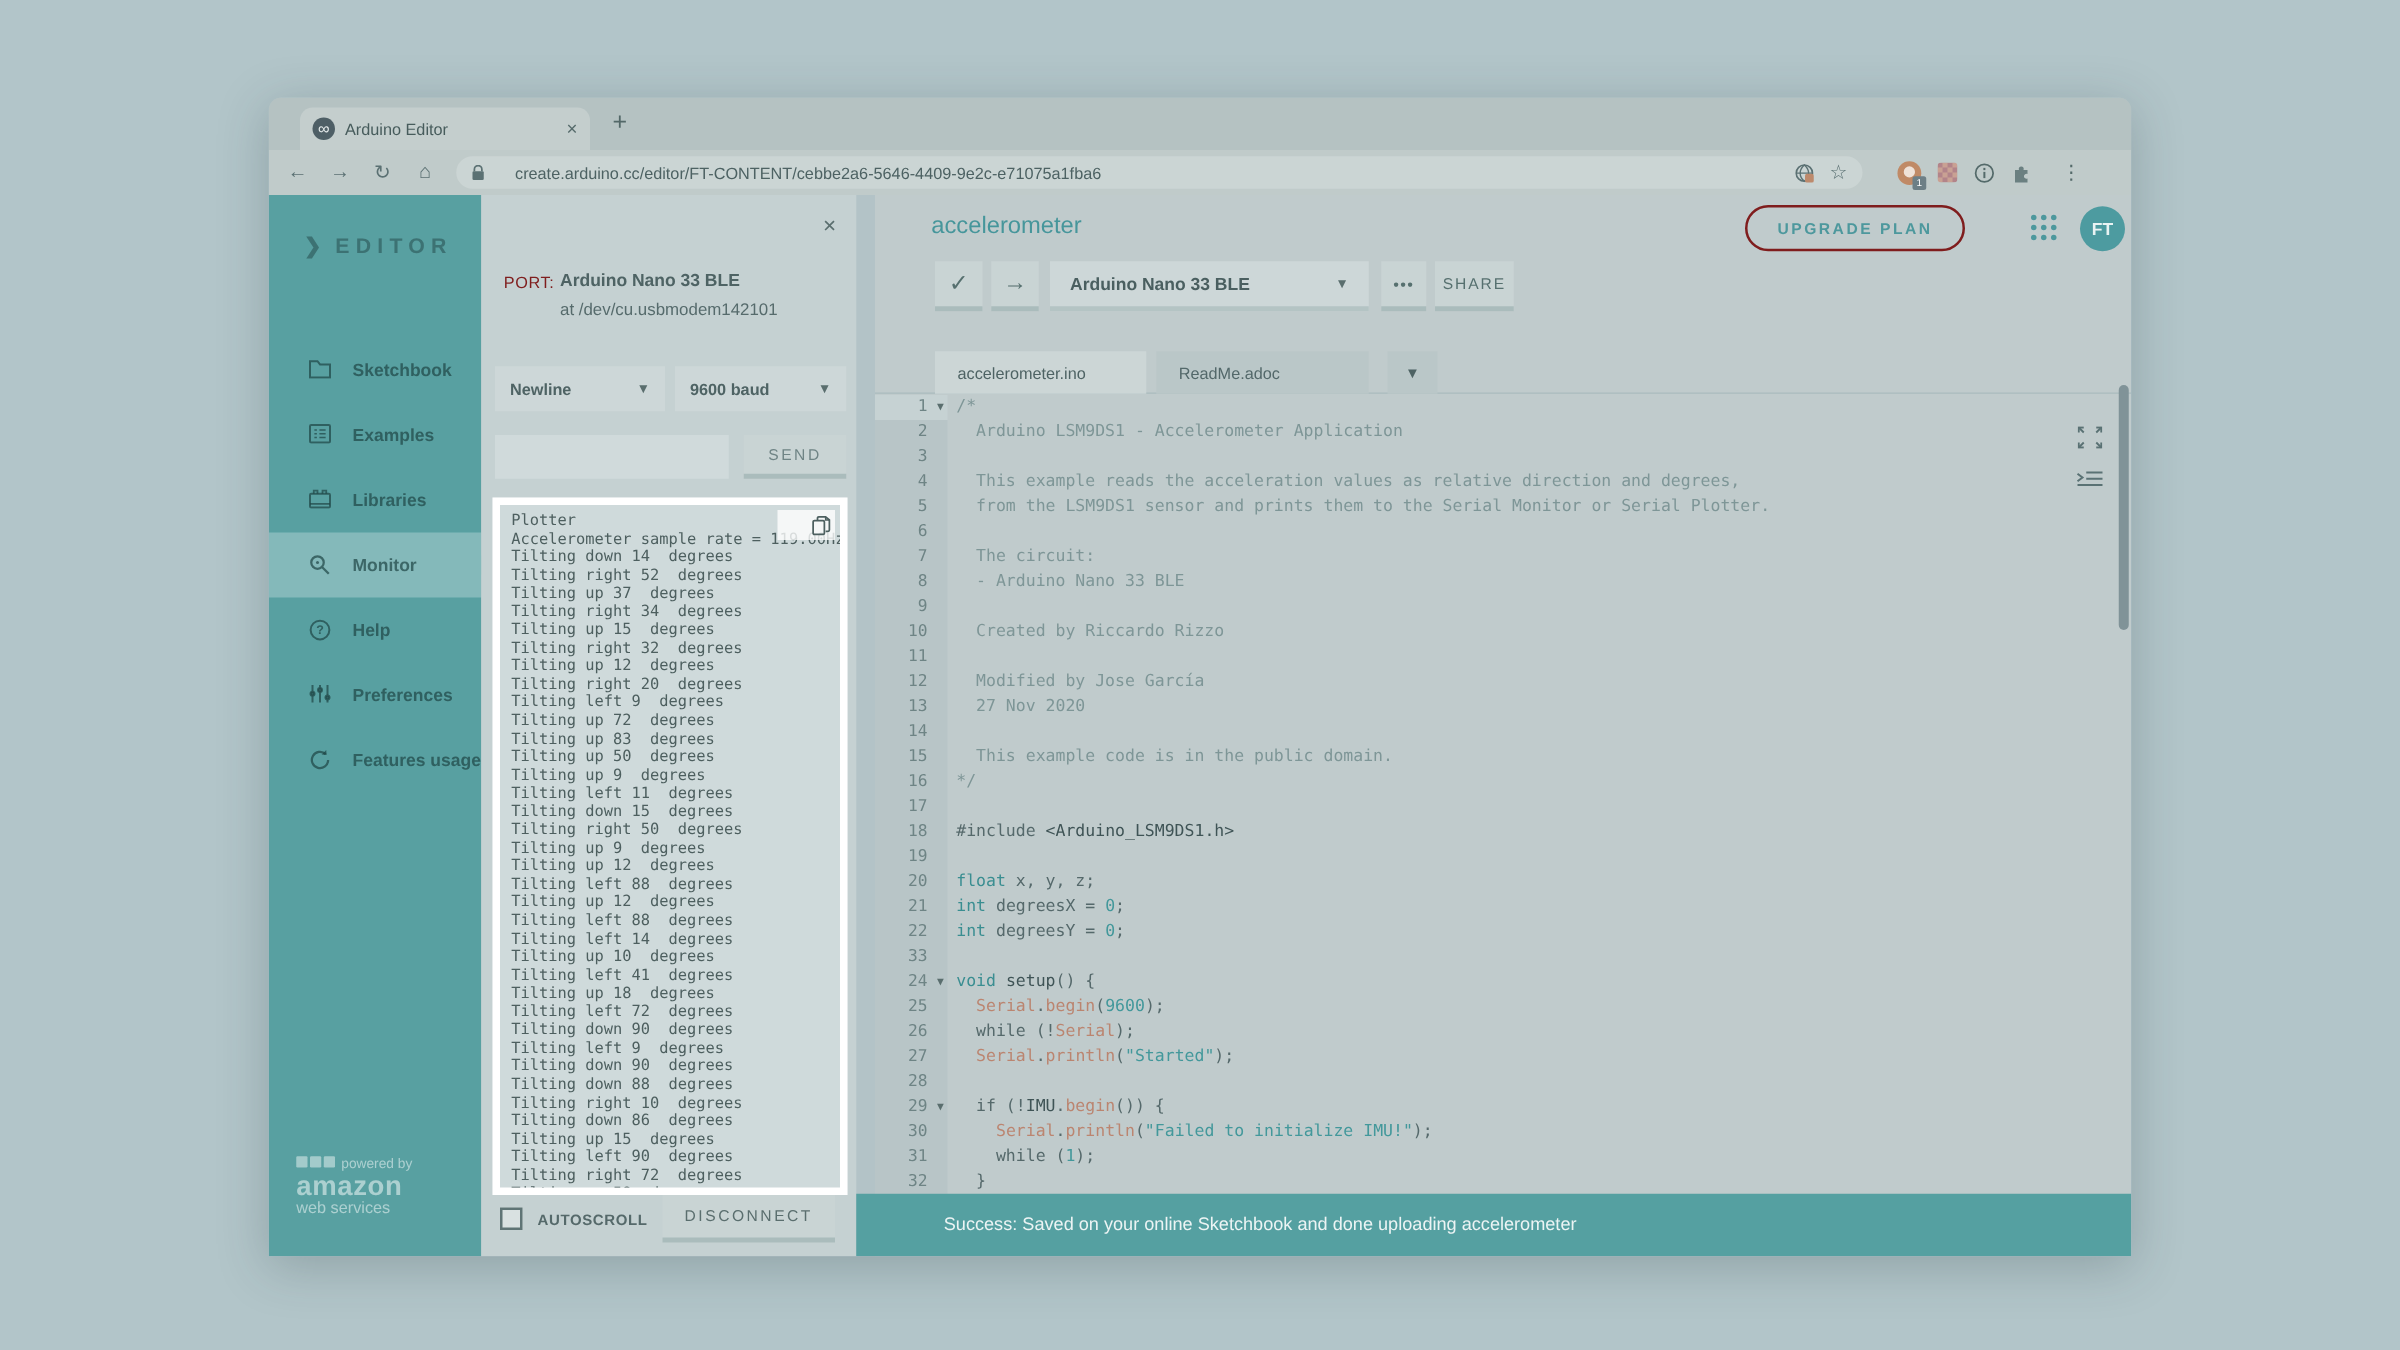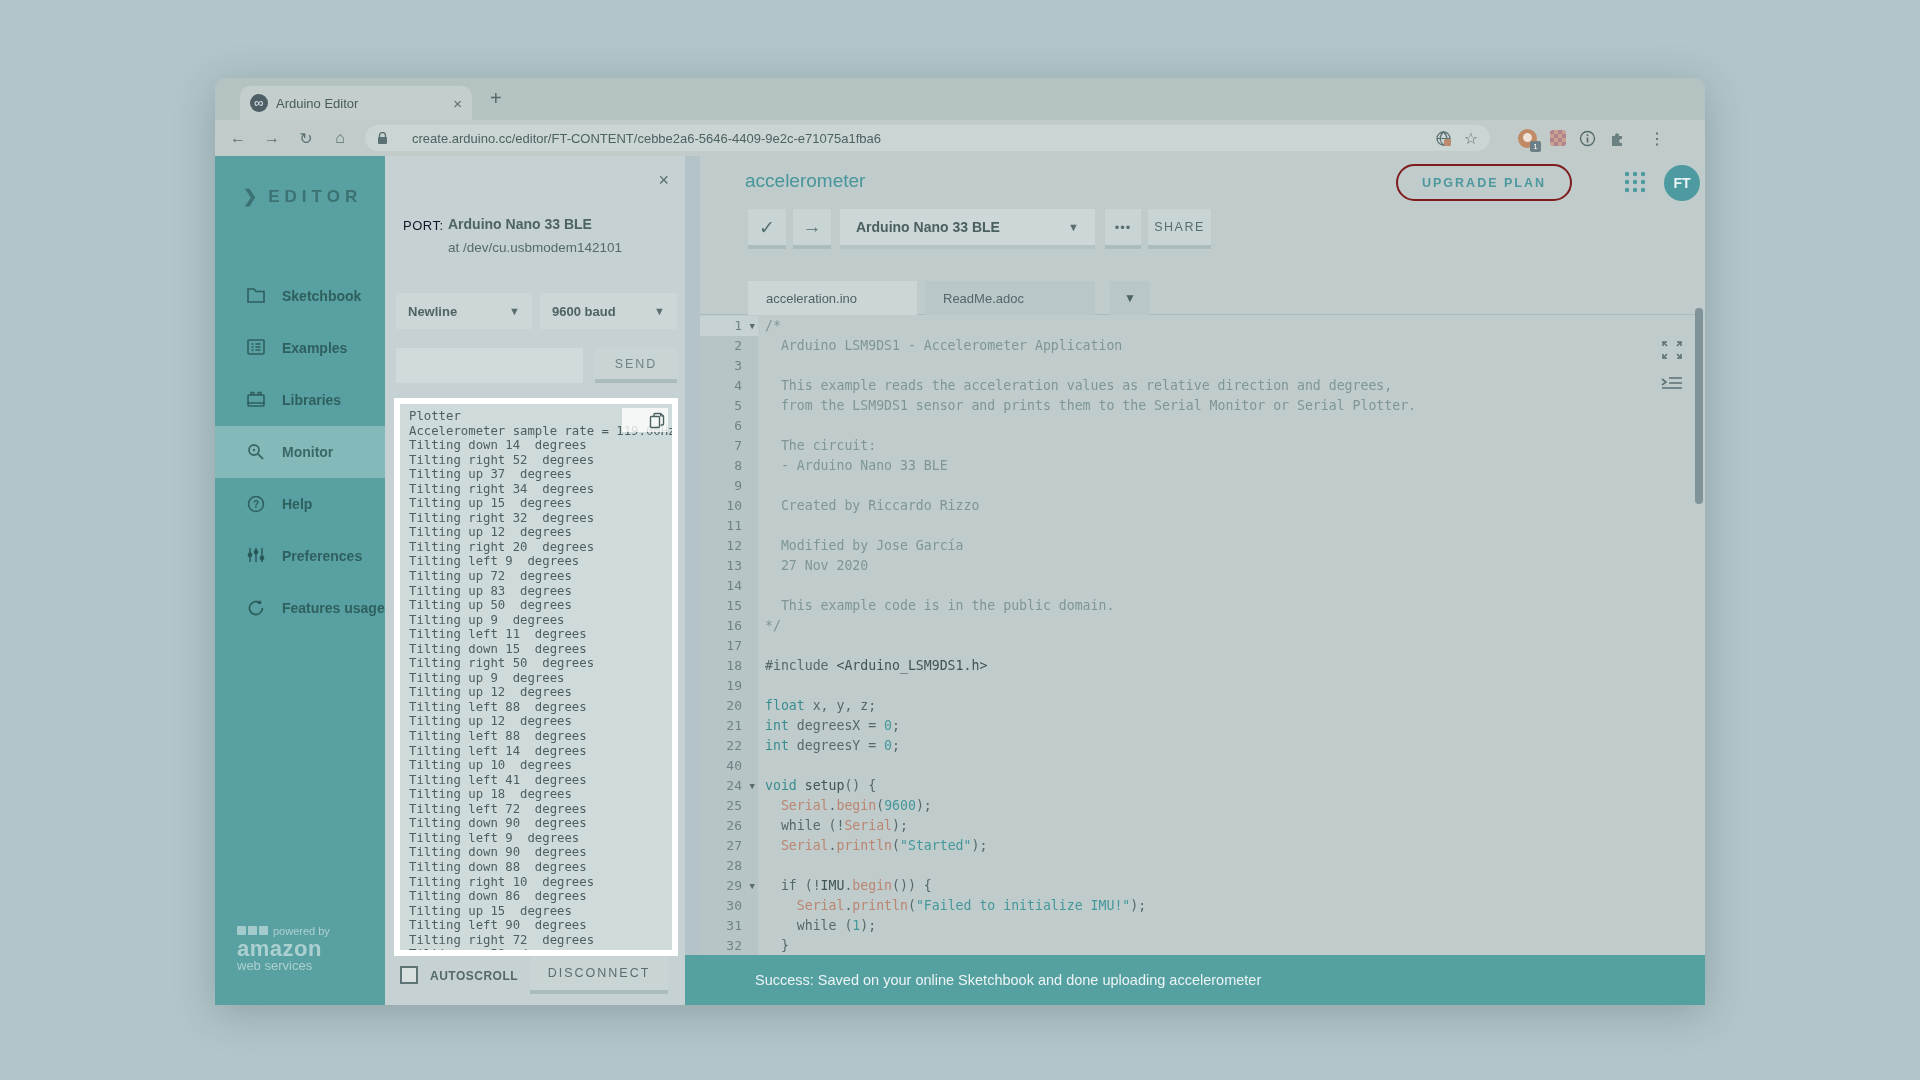--- a/index.html
+++ b/index.html
@@ -50,21 +50,21 @@
   .side-item.active .notch{position:absolute;right:-8px;top:18px;width:0;height:0;border-top:8px solid transparent;border-bottom:8px solid transparent;border-left:8px solid #8ebcbc}
   .aws{position:absolute;left:22px;bottom:32px;color:rgba(255,255,255,.5)}
   .aws .cubes{display:inline-flex;gap:2px;vertical-align:middle;margin-right:5px}
   .aws .cube{width:9px;height:9px;background:rgba(255,255,255,.45);border-radius:1px}
   .aws .pb{font-size:11px}
   .aws .l1{font-size:22px;font-weight:bold;line-height:20px;letter-spacing:.5px}
   .aws .l2{font-size:13px;line-height:14px}
   
   .panel{width:300px;background:var(--panel);position:relative;flex:none}
   .panel-close{position:absolute;right:16px;top:14px;font-size:18px;color:#5a6e6e}
-  .port-label{position:absolute;left:18px;top:62px;font-size:13px;color:#0f172a;letter-spacing:.5px}
+  .port-label{position:absolute;left:18px;top:62px;font-size:13px;color:#7f1d1d;letter-spacing:.5px}
   .port-name{position:absolute;left:63px;top:60px;font-size:14px;font-weight:bold;color:#4e6364}
   .port-path{position:absolute;left:63px;top:84px;font-size:13.5px;color:#566b6c}
   .dd{position:absolute;top:137px;height:36px;background:var(--ctrl);display:flex;align-items:center;justify-content:space-between;padding:0 12px;font-size:13px;font-weight:bold;color:#4e6364}
   .dd .car{font-size:11px;color:#5a6e6e}
   .dd.newline{left:11px;width:136px}
   .dd.baud{left:155px;width:137px}
   .send-input{position:absolute;left:11px;top:192px;width:187px;height:35px;background:var(--input);border:none;outline:none;padding:0 8px;font-size:13px;color:#4e6364}
   .send-btn{position:absolute;left:210px;top:192px;width:82px;height:35px;background:var(--btn);border-bottom:4px solid var(--btn-sh);font-size:12.5px;letter-spacing:2px;color:#6f8485;display:flex;align-items:center;justify-content:center}
   .serial-box{position:absolute;left:9px;top:242px;width:284px;height:558px;border:6px solid #ffffff;background:var(--serial-bg);overflow:hidden}
   .serial-inner{padding:5px 0 0 9px}
@@ -330,21 +330,21 @@
           <span>Arduino Nano 33 BLE</span>
           <span class="car">▼</span>
         </div>
       <div class="toolbar-btn tb-more dots">•••</div>
       <div class="toolbar-btn tb-share dots">SHARE</div>
 
       <div class="tabs-row">
         <div class="ftab-dd dots">
             <span>▼</span>
           </div>
-      <div class="ftab active">acceleration.ino</div>
+      <div class="ftab active">accelerometer.ino</div>
           <div class="ftab inactive dots">ReadMe.adoc</div>
         </div>
 
       <div class="code-area">
         <div>
             <div class="cl">
               <div class="ln cur dots">1<span class="fold">▼</span></div>
               <div class="lc"><span class="t-c">/*</span></div>
             </div>
             <div class="cl">
@@ -425,21 +425,21 @@
             </div>
             <div class="cl">
               <div class="ln">21</div>
               <div class="lc"><span class="t-k">int</span><span class="t-d"> degreesX = </span><span class="t-n">0</span><span class="t-d">;</span></div>
             </div>
             <div class="cl">
               <div class="ln">22</div>
               <div class="lc"><span class="t-k">int</span><span class="t-d"> degreesY = </span><span class="t-n">0</span><span class="t-d">;</span></div>
             </div>
             <div class="cl">
-              <div class="ln">40</div>
+              <div class="ln">33</div>
               <div class="lc"></div>
             </div>
             <div class="cl">
               <div class="ln">24<span class="fold">▼</span></div>
               <div class="lc"><span class="t-k">void</span><span class="t-b"> setup</span><span class="t-d">() {</span></div>
             </div>
             <div class="cl">
               <div class="ln">25</div>
               <div class="lc"><span class="t-d">  </span><span class="t-o">Serial</span><span class="t-d">.</span><span class="t-o">begin</span><span class="t-d">(</span><span class="t-n">9600</span><span class="t-d">);</span></div>
             </div>

